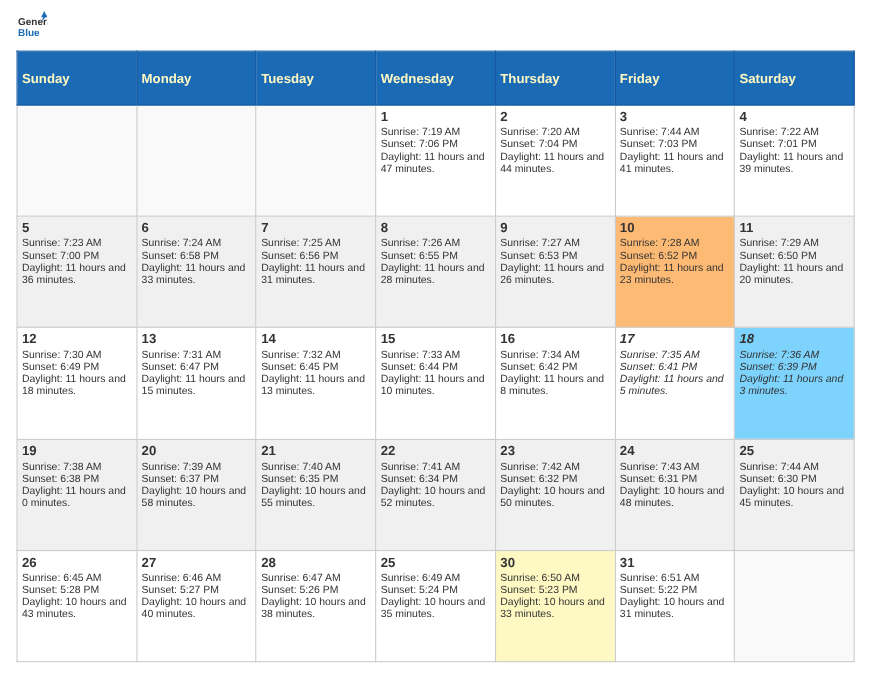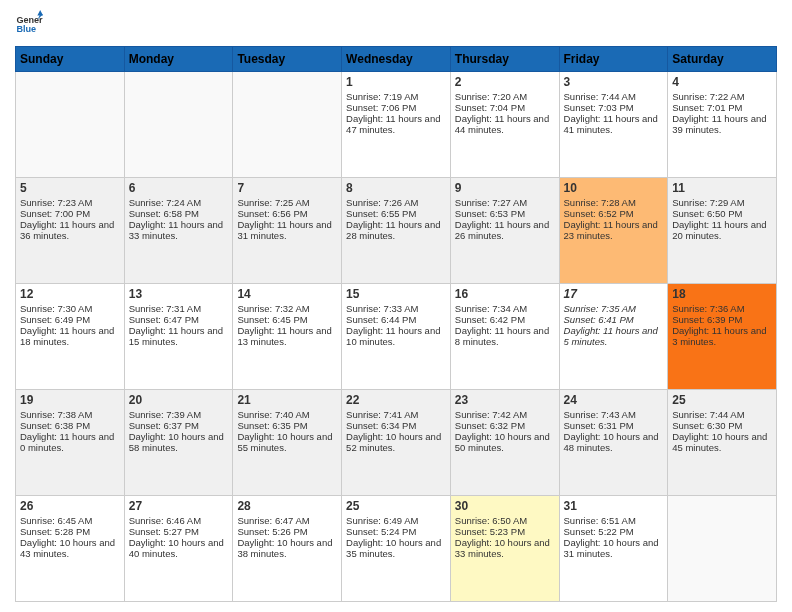--- a/index.html
+++ b/index.html
@@ -47,24 +47,24 @@
     }
     .calendar {
       border: 1px solid #ccc;
       border-collapse: collapse;
       width: 100%;
       flex: 1;
       table-layout: fixed;
     }
     .calendar th {
       background: #1a6ab5;
-      color: #000000;
+      color: #fef9c3;
       font-size: 12px;
       font-weight: bold;
-      padding: 5px 4px;
+      padding: 17px 4px;
       text-align: left;
       border: 1px solid #1558a0;
     }
     .calendar td {
       border: 1px solid #ccc;
       vertical-align: top;
       padding: 3px 4px;
       font-size: 9.5px;
       color: #333;
       width: calc(100% / 7);
@@ -228,21 +228,21 @@
             <div>Sunrise: 7:34 AM</div>
             <div>Sunset: 6:42 PM</div>
             <div>Daylight: 11 hours and 8 minutes.</div>
           </td>
           <td style="background: rgb(255, 255, 255); font-style: italic;">
             <span class="day-number">17</span>
             <div>Sunrise: 7:35 AM</div>
             <div>Sunset: 6:41 PM</div>
             <div>Daylight: 11 hours and 5 minutes.</div>
           </td>
-          <td style="background: #f97316;">
+          <td style="background: #7dd3fc; font-style: italic;">
             <span class="day-number">18</span>
             <div>Sunrise: 7:36 AM</div>
             <div>Sunset: 6:39 PM</div>
             <div>Daylight: 11 hours and 3 minutes.</div>
           </td>
         </tr>
         <tr>
           <td style="background: rgb(240, 240, 240);">
             <span class="day-number">19</span>
             <div>Sunrise: 7:38 AM</div>

